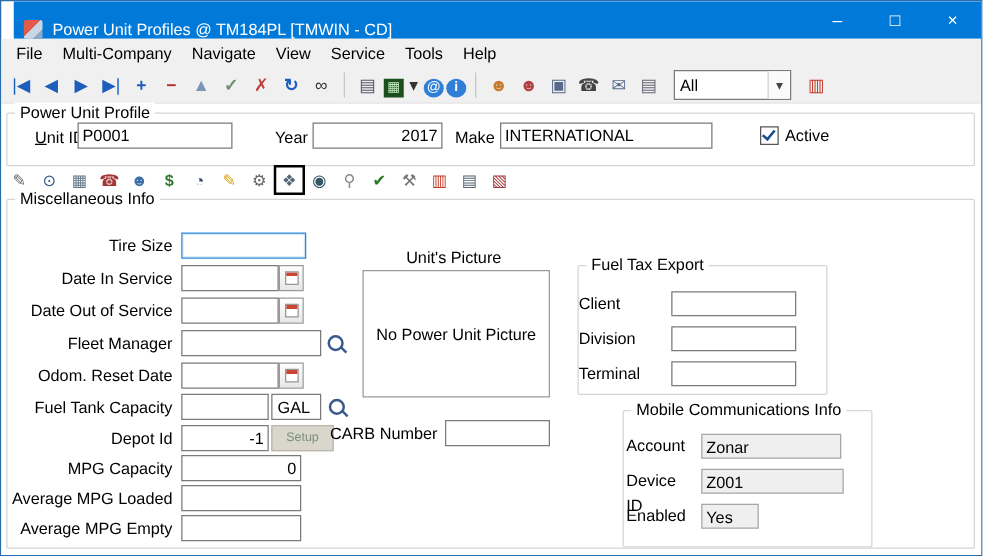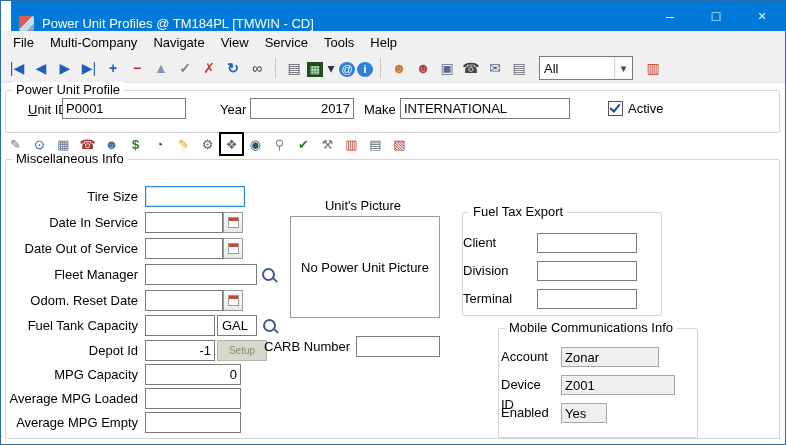--- a/index.html
+++ b/index.html
@@ -209,21 +209,21 @@
         <input class="ninput" style="left: 74px; top: 20px; width: 100px;" value="">
         <label class="nlabel" style="left:0;width:68px;top:48px">Division</label>
         <input class="ninput" style="left: 74px; top: 48px; width: 100px;" value="">
         <label class="nlabel" style="left:0;width:68px;top:76px">Terminal</label>
         <input class="ninput" style="left: 74px; top: 76px; width: 100px;" value="">
       </div>
 
       <div class="group g-mob">
         <span class="gtitle">Mobile Communications Info</span>
         <label class="nlabel" style="left:2px;width:56px;top:18px">Account</label>
-        <input class="ninput ro" style="left: 62px; top: 18px; width: 98px;" value="Zonar">
+        <input class="ninput ro" style="left: 62px; top: 18px; width: 112px;" value="Zonar">
         <label class="nlabel" style="left:2px;width:56px;top:46px">Device ID</label>
         <input class="ninput ro" style="left: 62px; top: 46px; width: 114px;" value="Z001">
         <label class="nlabel" style="left:2px;width:56px;top:74px">Enabled</label>
         <input class="ninput ro" style="left: 62px; top: 74px; width: 46px;" value="Yes">
       </div>
 
     </div>
   </div>
 </div>
 

